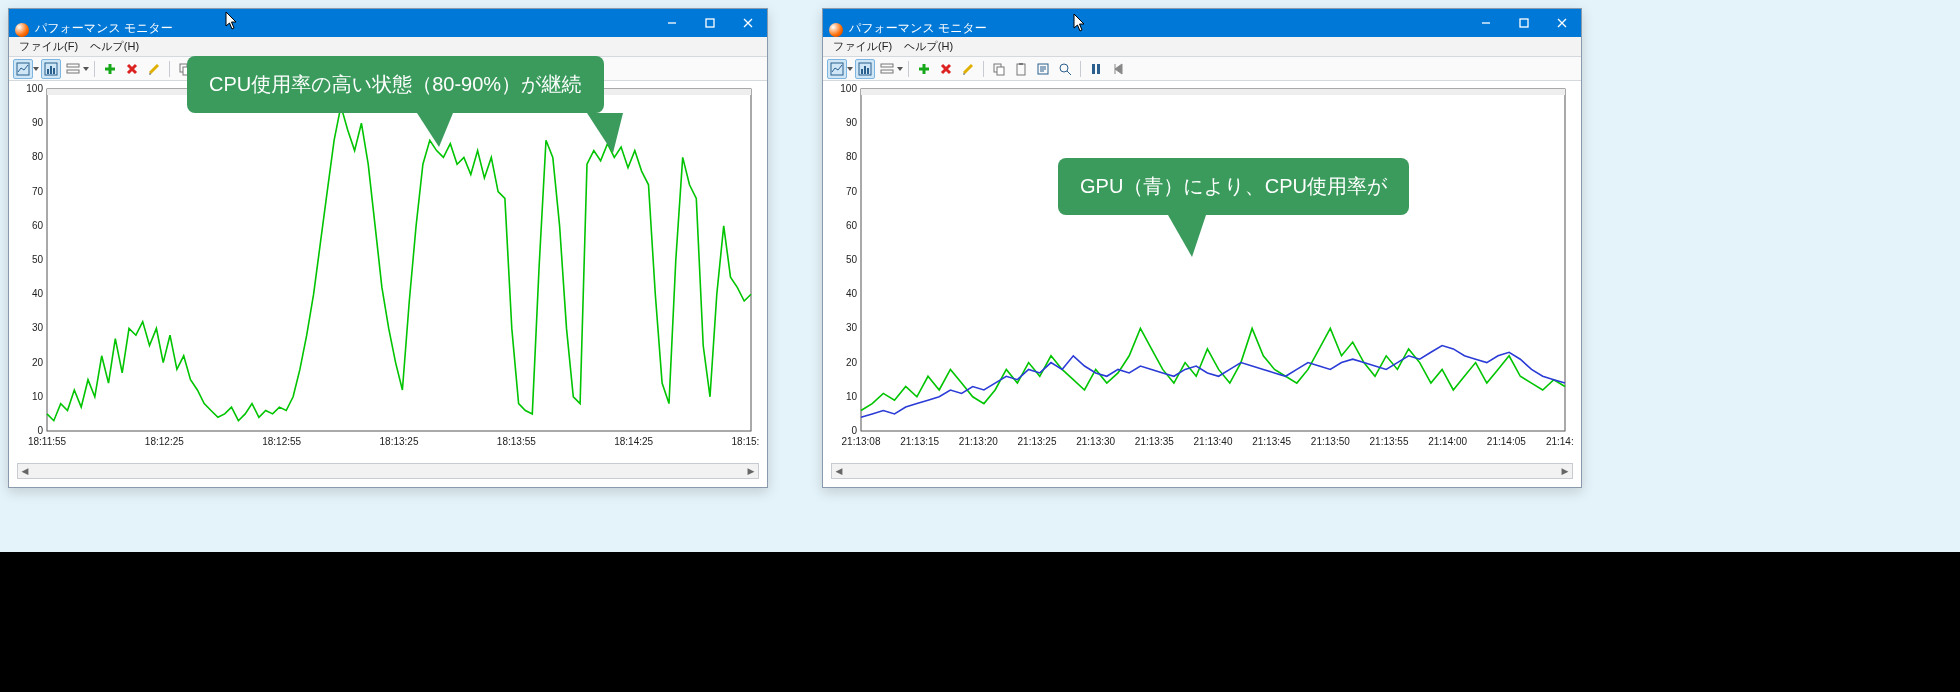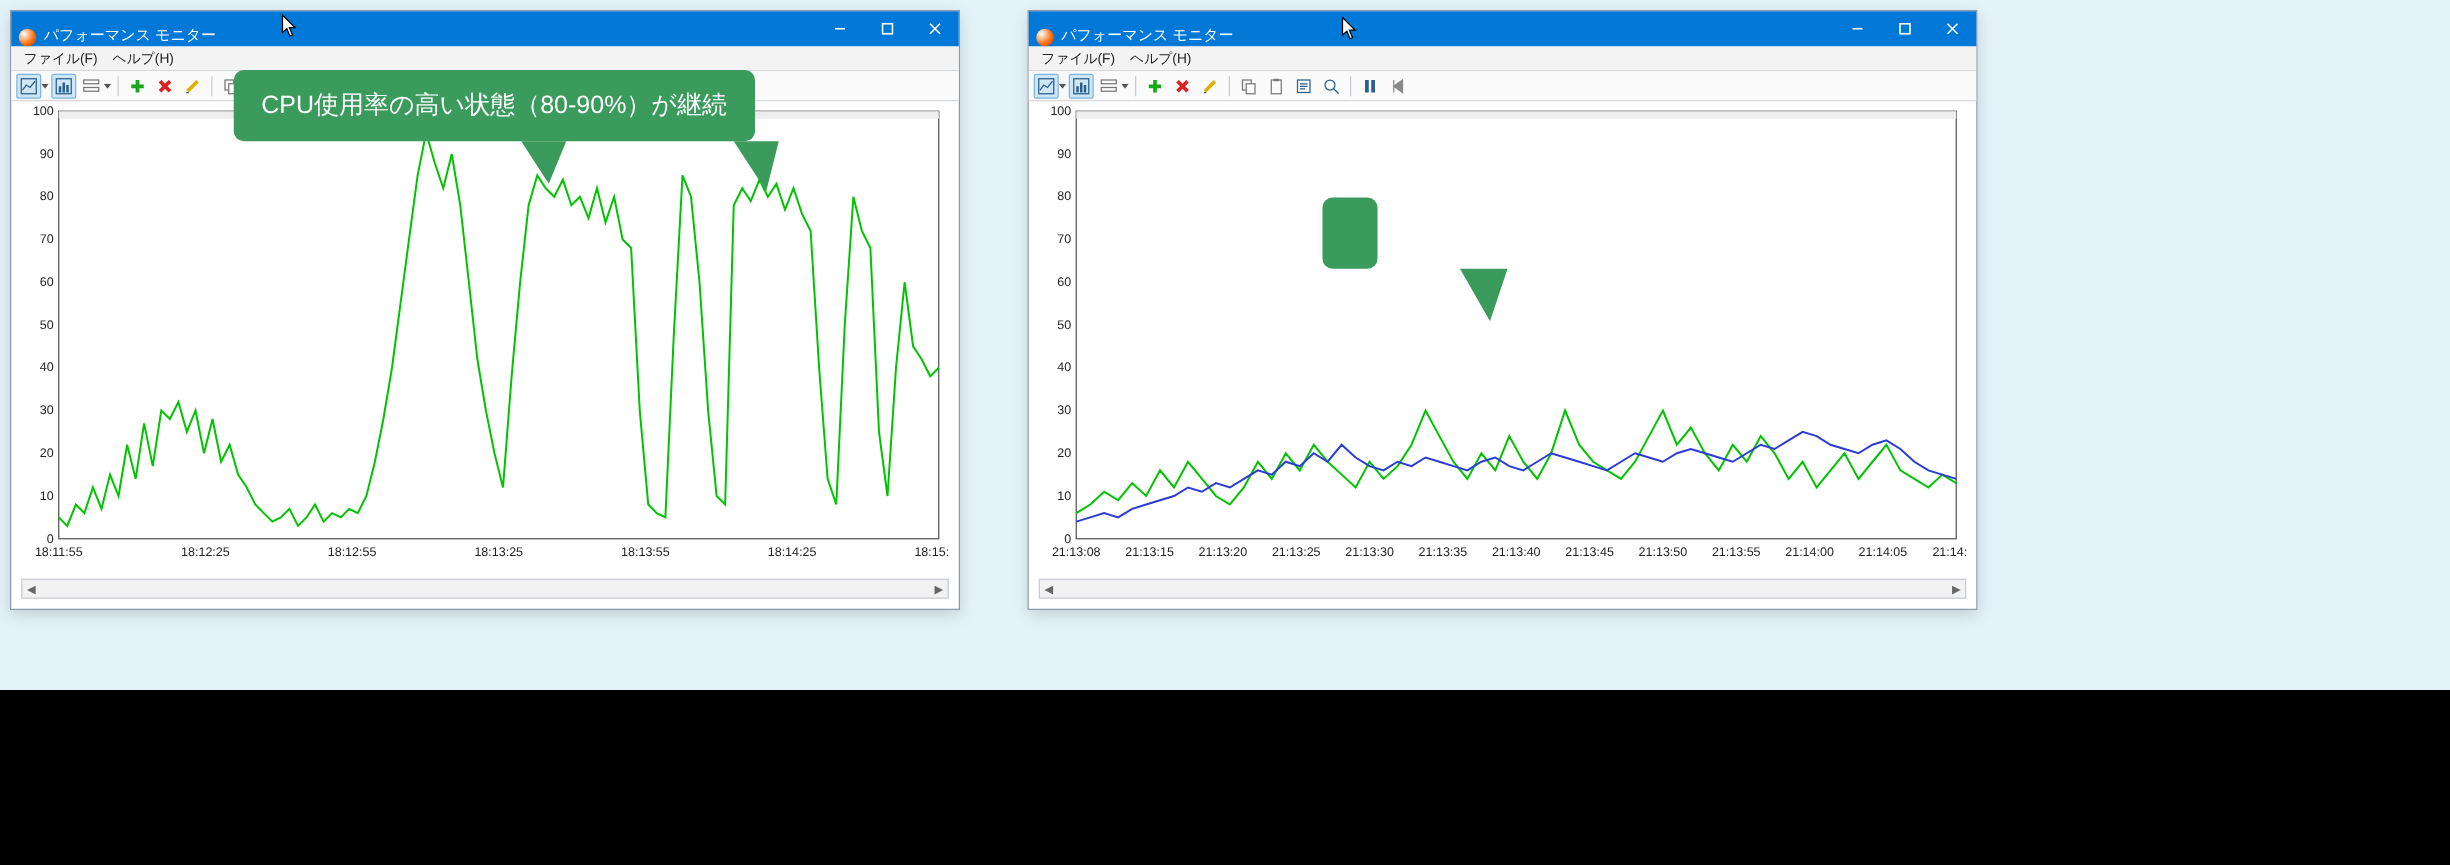--- a/index.html
+++ b/index.html
@@ -489,15 +489,15 @@
   </div>
 </div>
 
 <div class="callout" id="callout-left">
   <span>CPU使用率の高い状態（80-90%）が継続</span>
   <div class="tail tail1"></div>
   <div class="tail tail2"></div>
 </div>
 
 <div class="callout" id="callout-right">
-  <br>
+  <span>GPU（青）により、CPU使用率が</span><br>
   <div class="tail tail1"></div>
 </div>
 
 </body></html>

